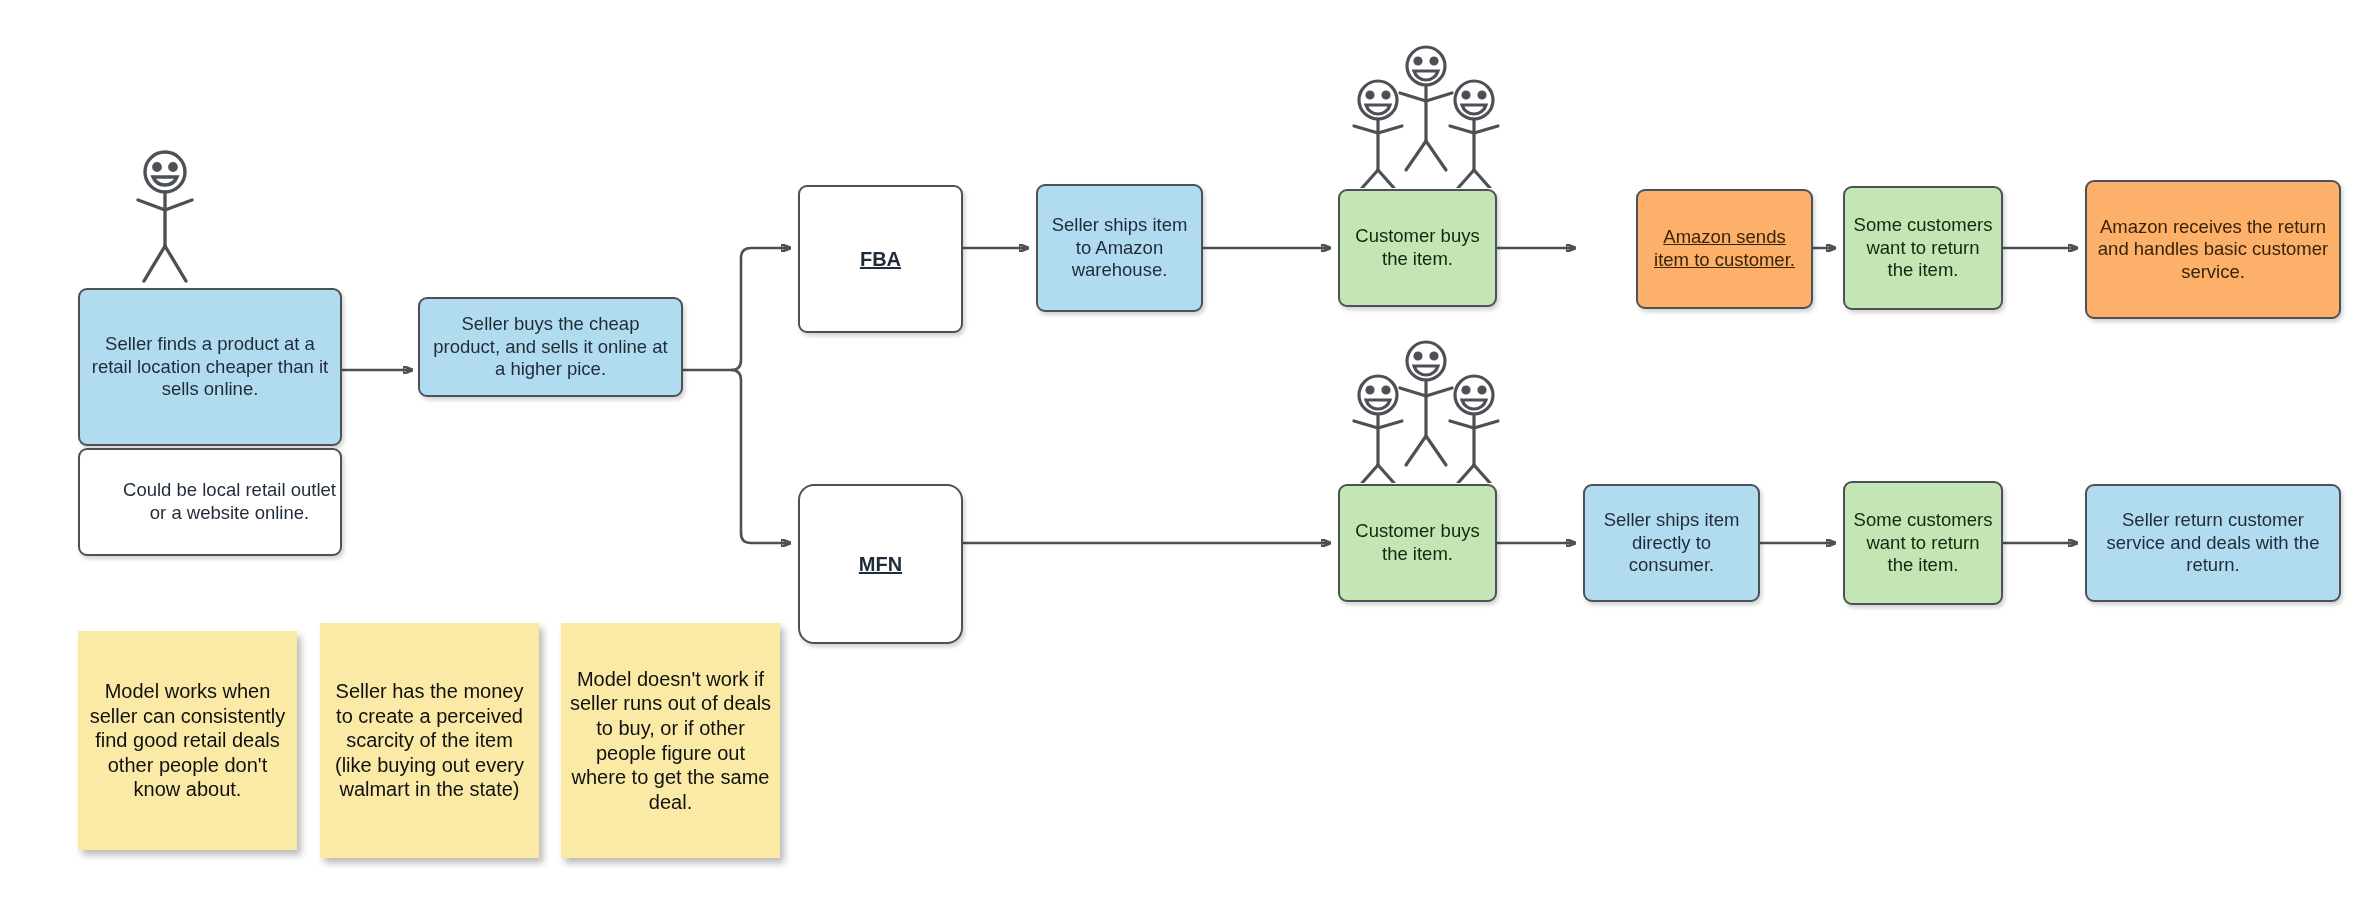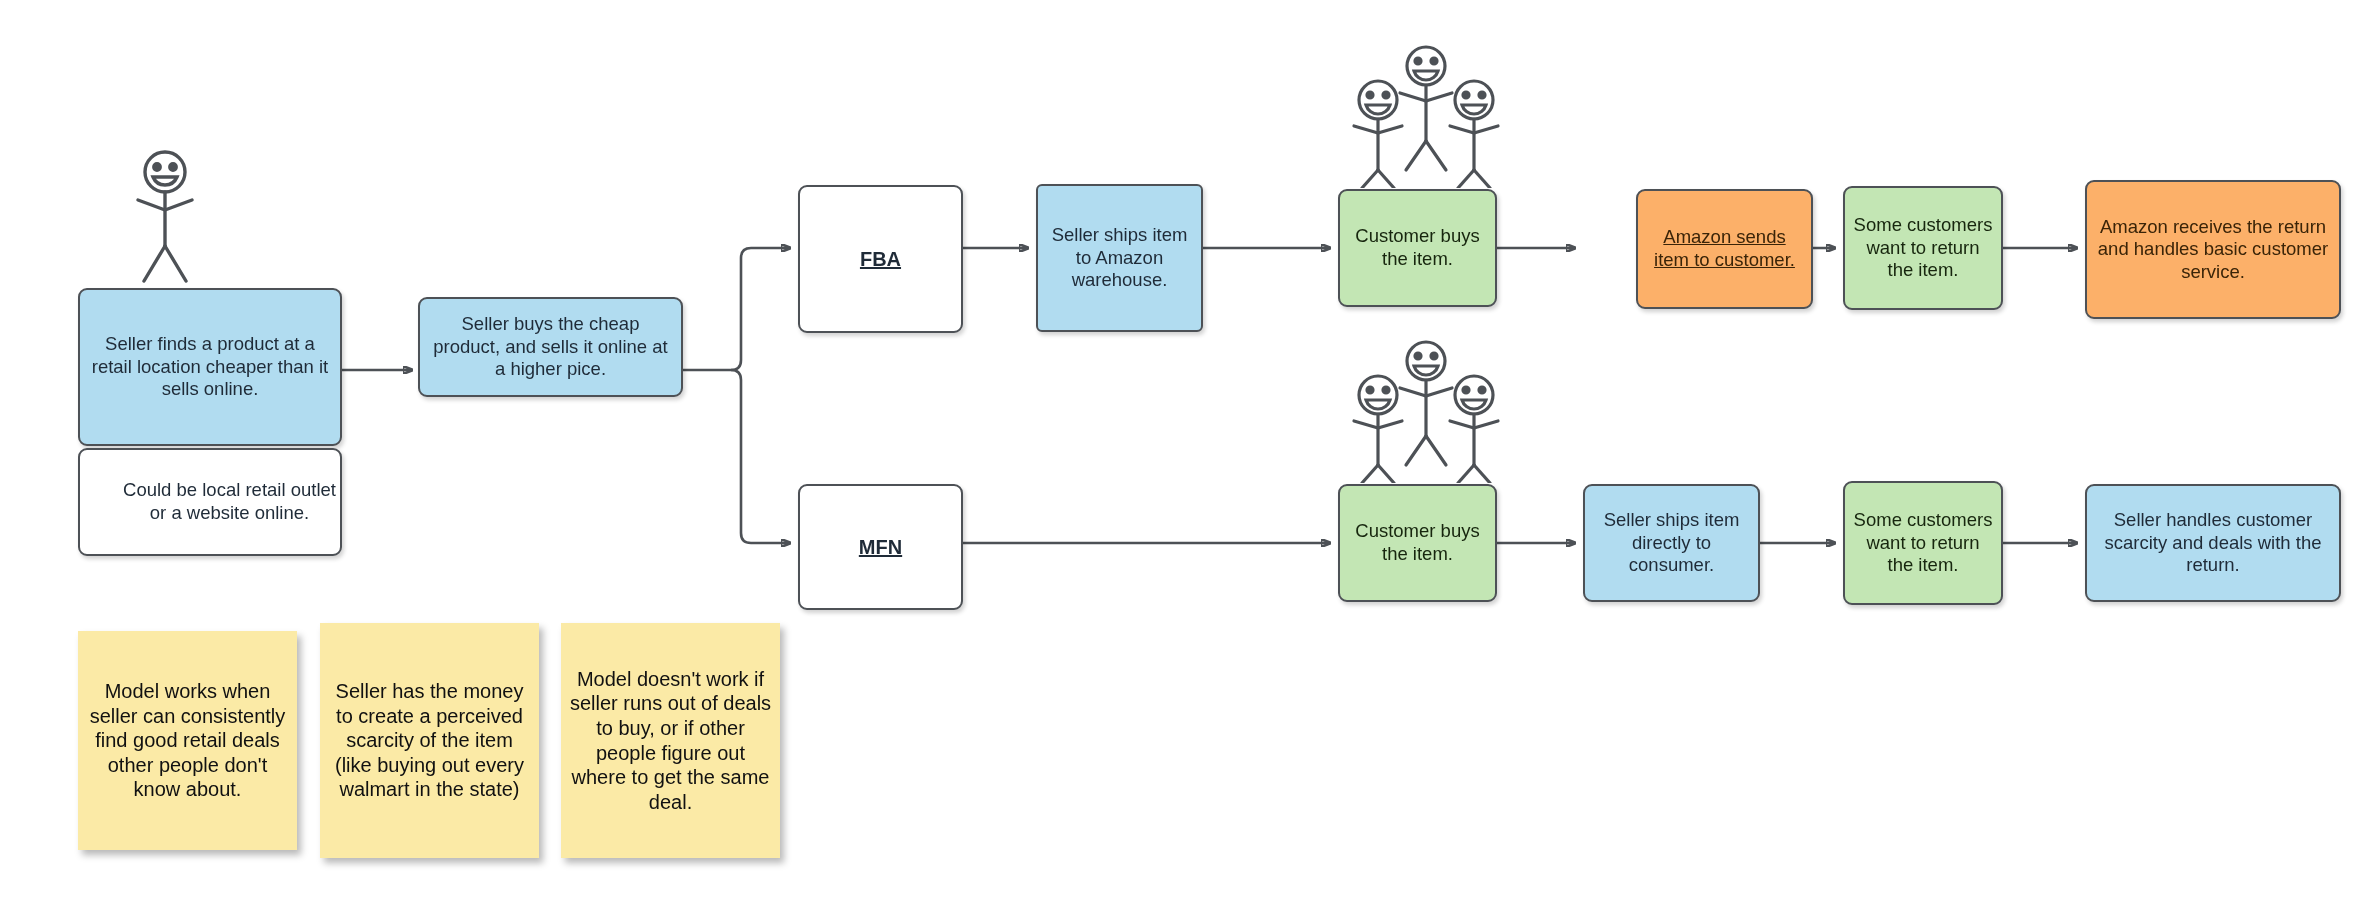--- a/index.html
+++ b/index.html
@@ -196,41 +196,41 @@
   <div class="node blue" style="left:78px; top:288px; width:264px; height:158px;">Seller finds a product at a retail location cheaper than it sells online.</div>
 
   <div class="note-sub" style="left:78px; top:448px; width:264px; height:108px;">Could be local retail outlet or a website online.</div>
 
   <div class="node blue" style="left:418px; top:297px; width:265px; height:100px;">Seller buys the cheap product, and sells it online at a higher pice.</div>
 
   <div class="node white label" style="left:798px; top:185px; width:165px; height:148px;text-align:center;">
       <span>FBA</span>
     </div>
 
-  <div class="node white label" style="left:798px; top:484px; width:165px; height:126px;">
+  <div class="node white label" style="left:798px; top:484px; width:165px; height:160px;border-radius:16px;">
       <span>MFN</span>
     </div>
 
-  <div class="node blue" style="left:1036px; top:184px; width:167px; height:148px;border-radius:6px;">Seller ships item to Amazon warehouse.</div>
+  <div class="node blue" style="left:1036px; top:184px; width:167px; height:128px;">Seller ships item to Amazon warehouse.</div>
 
   <div class="node green" style="left:1338px; top:189px; width:159px; height:118px;">Customer buys the item.</div>
 
   <div class="node orange" style="left:1636px; top:189px; width:177px; height:120px;text-decoration:underline;">Amazon sends item to customer.</div>
 
   <div class="node green" style="left:1843px; top:186px; width:160px; height:124px;">Some customers want to return the item.</div>
 
   <div class="node orange" style="left:2085px; top:180px; width:256px; height:139px;">Amazon receives the return and handles basic customer service.</div>
 
   <div class="node green" style="left:1338px; top:484px; width:159px; height:118px;">Customer buys the item.</div>
 
   <div class="node blue" style="left:1583px; top:484px; width:177px; height:118px;">Seller ships item directly to consumer.</div>
 
   <div class="node green" style="left:1843px; top:481px; width:160px; height:124px;">Some customers want to return the item.</div>
 
-  <div class="node blue" style="left:2085px; top:484px; width:256px; height:118px;">Seller handles customer scarcity and deals with the return.</div>
+  <div class="node blue" style="left:2085px; top:484px; width:256px; height:118px;">Seller return customer service and deals with the return.</div>
 
   <div class="sticky" style="left:78px; top:631px; width:219px; height:219px;">Model works when seller can consistently find good retail deals other people don't know about.</div>
 
   <div class="sticky" style="left:320px; top:623px; width:219px; height:235px;">Seller has the money to create a perceived scarcity of the item (like buying out every walmart in the state)</div>
 
   <div class="sticky" style="left:561px; top:623px; width:219px; height:235px;">Model doesn't work if seller runs out of deals to buy, or if other people figure out where to get the same deal.</div>
 
 </div>
 
 </body></html>

